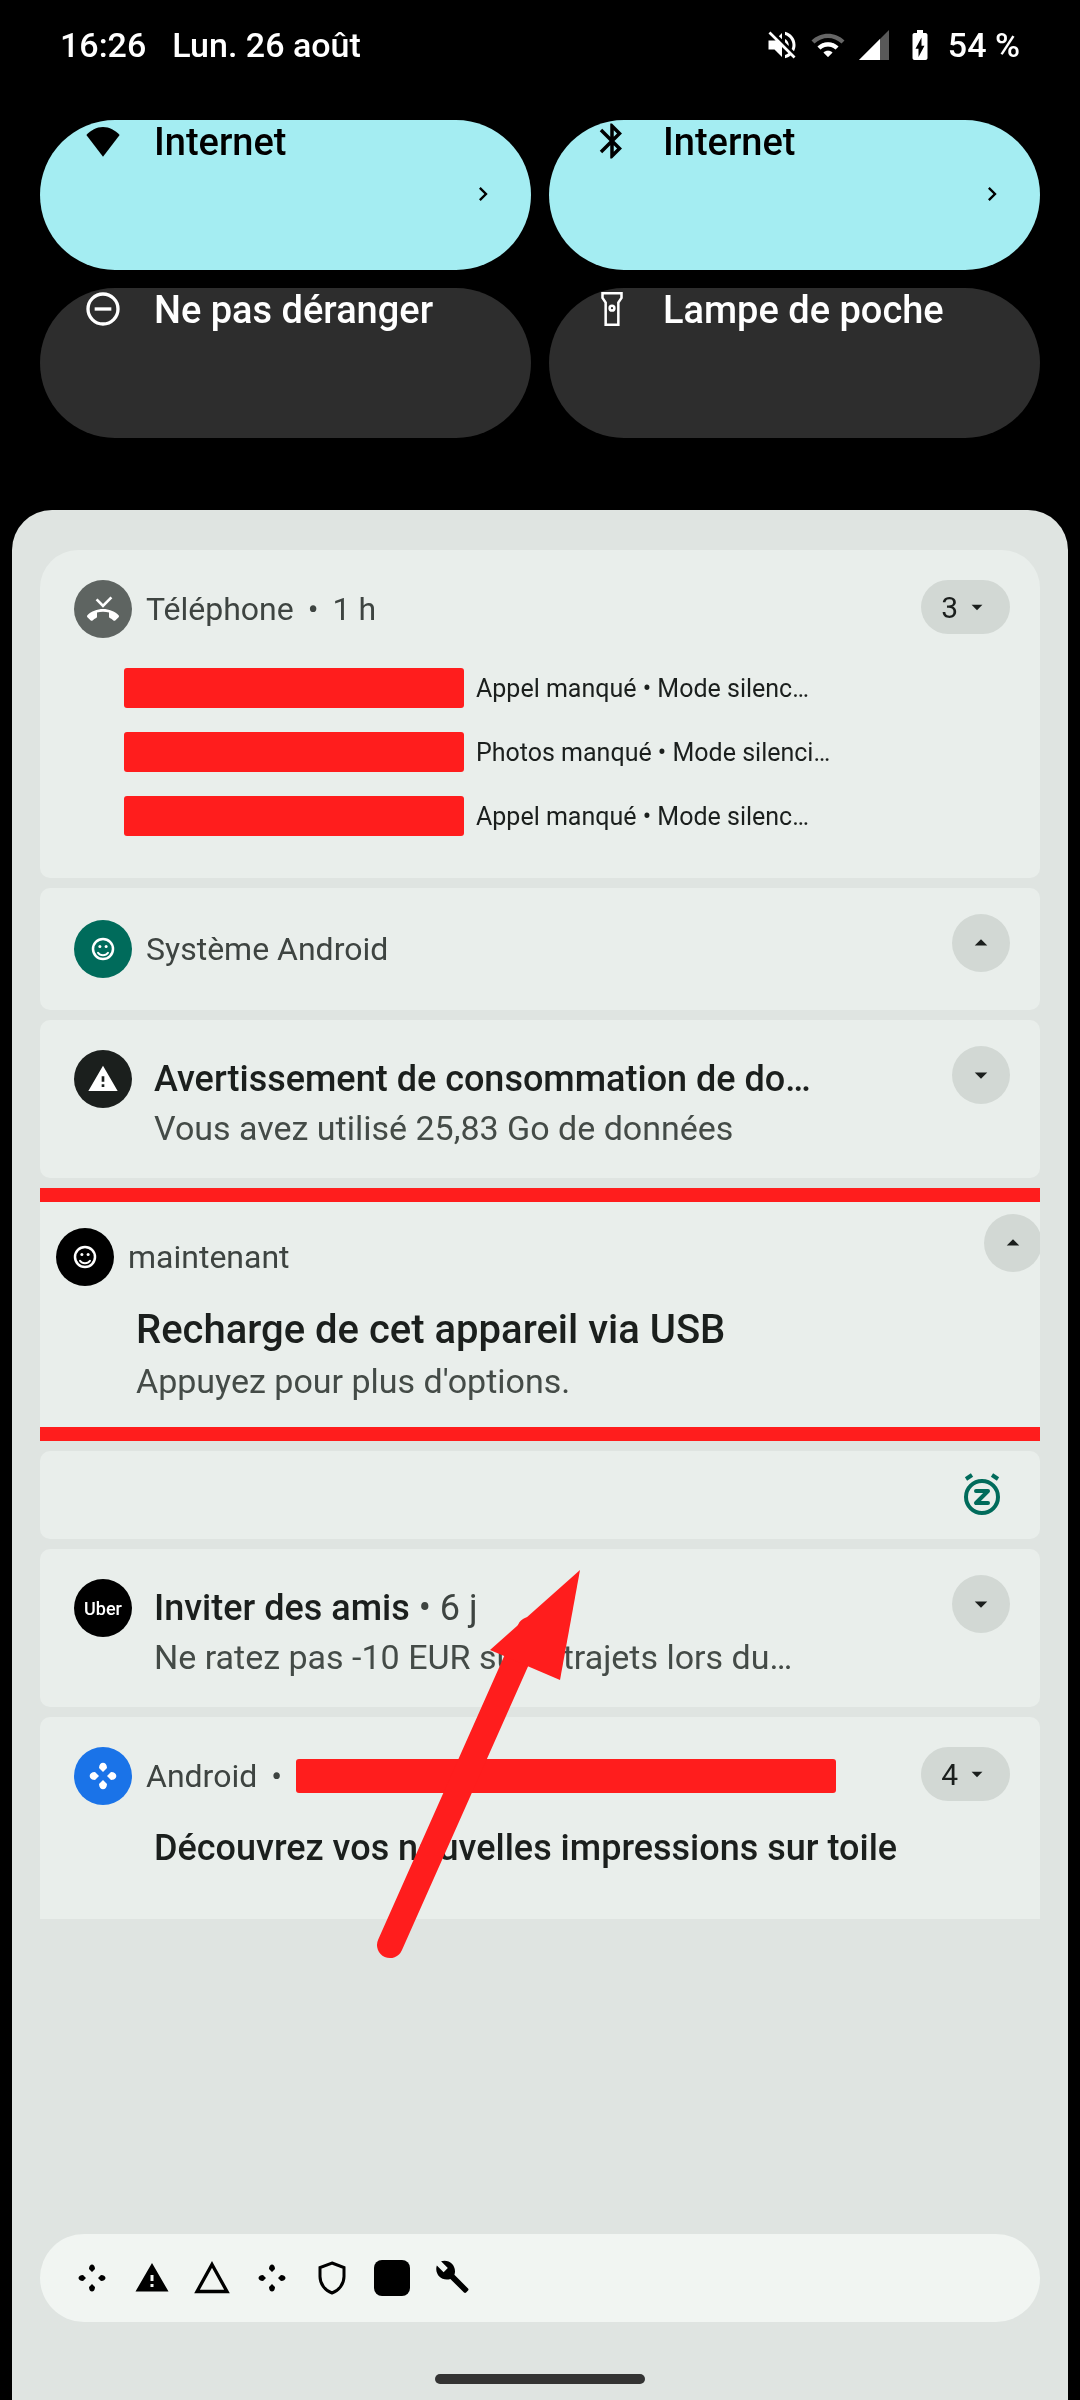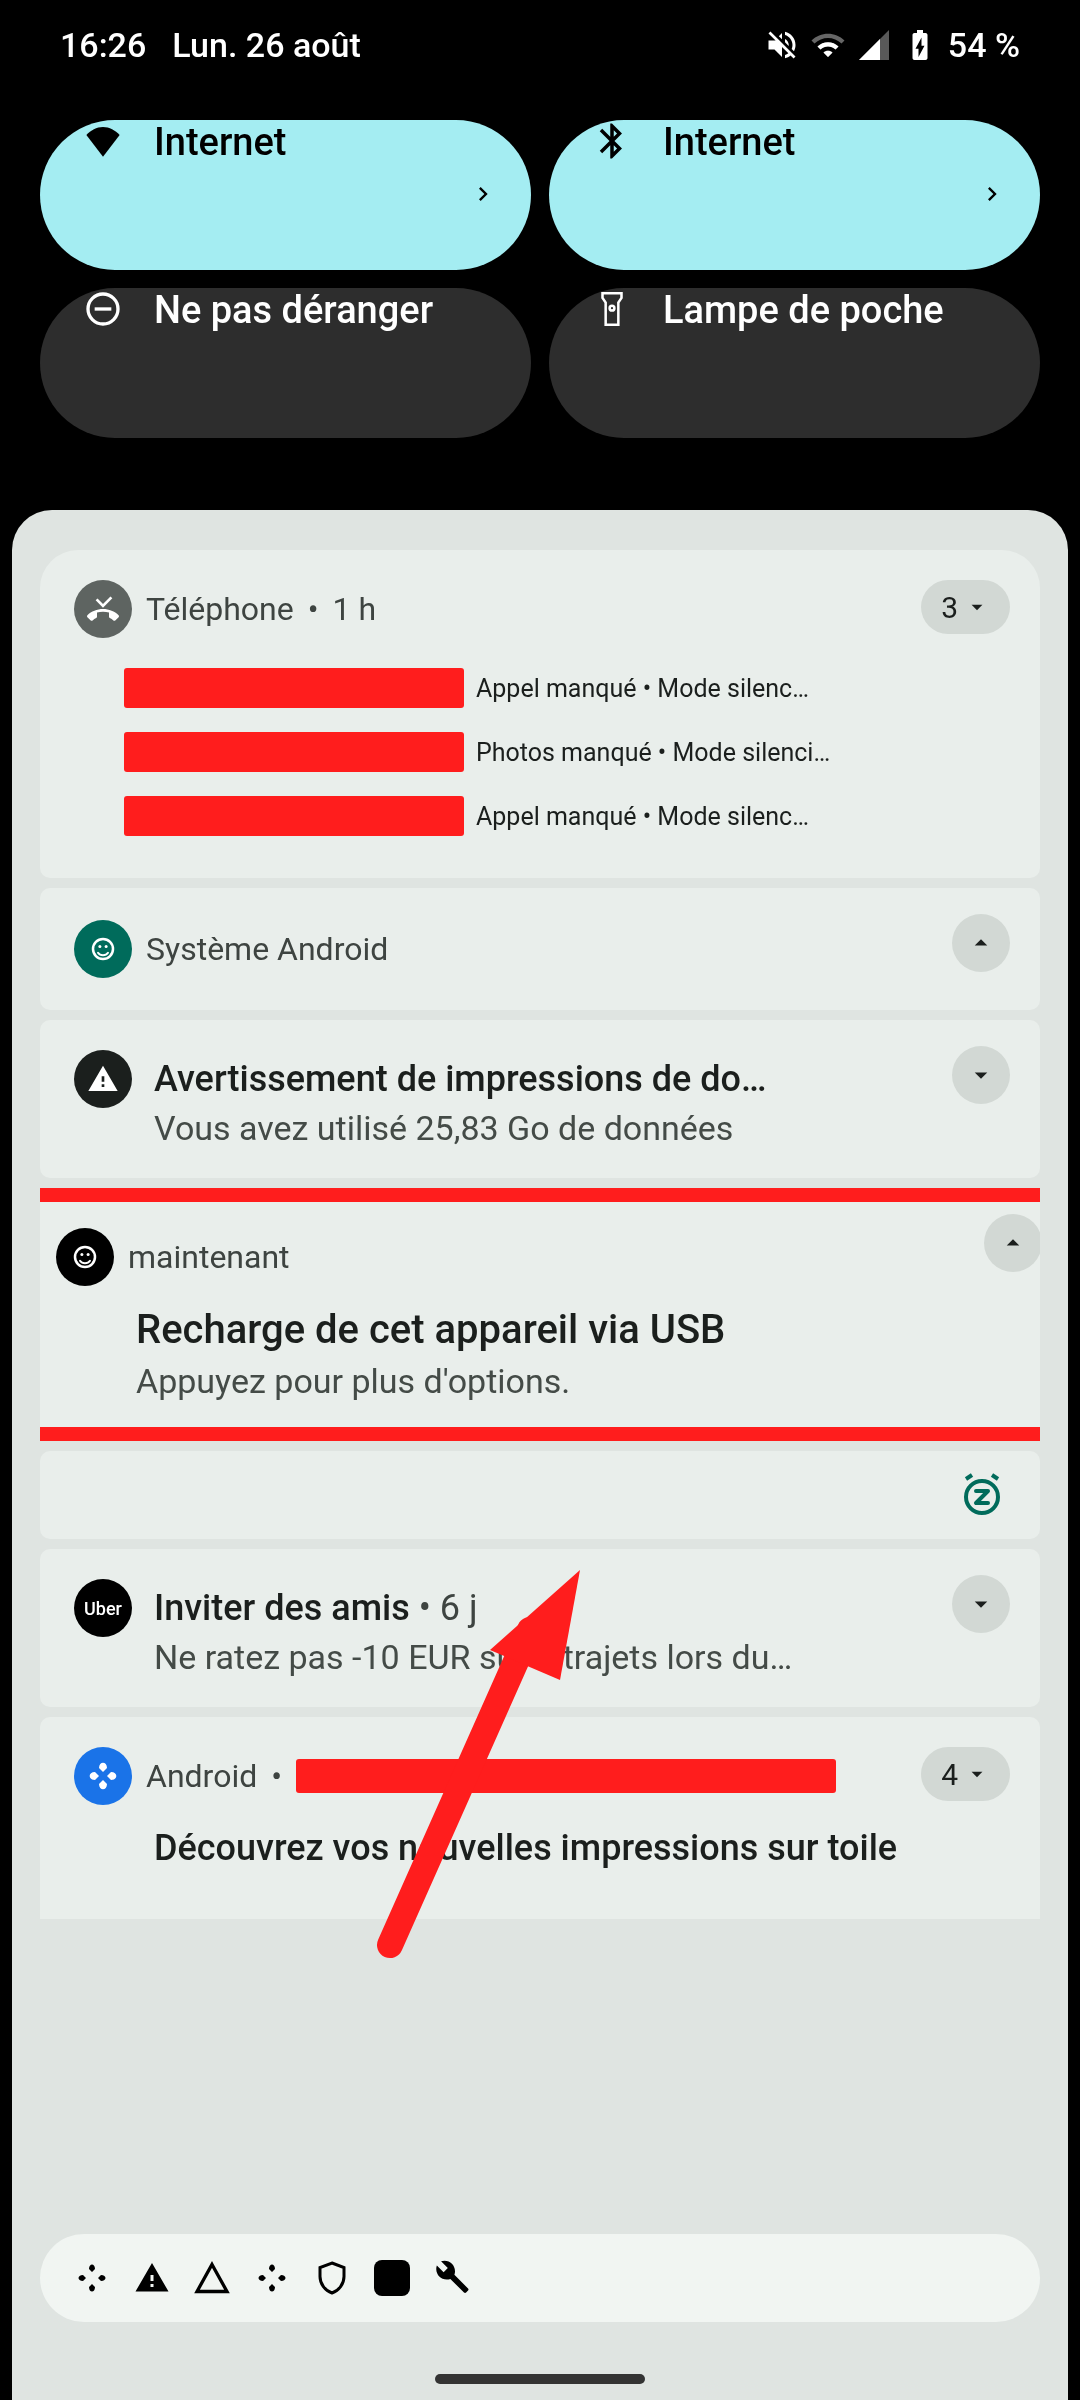--- a/index.html
+++ b/index.html
@@ -238,21 +238,21 @@
               <path d="M1 21h22L12 2 1 21zm12-3h-2v-2h2v2zm0-4h-2v-4h2v4z"></path>
             </svg>
         </span>
       </div>
       <div class="chev-btn">
         <svg width="30" height="30" viewBox="0 0 24 24" fill="#1b1f1d">
             <path d="M7 10l5 5 5-5z"></path>
           </svg>
       </div>
       <div class="notif-body" style="margin-top:-54px;">
-        <div class="notif-title">Avertissement de impressions de do…</div>
+        <div class="notif-title">Avertissement de consommation de do…</div>
         <div class="notif-sub">Vous avez utilisé 25,83 Go de données</div>
       </div>
     </div>
 
     <div class="notif-card tight tight-bottom" style="padding:0;">
       <div class="highlight-box">
         <div class="notif-head" style="padding-left:14px;">
           <span class="notif-icon black">
             <svg viewBox="0 0 24 24" width="30" height="30" fill="#fff">
                 <circle cx="12" cy="12" r="8" fill="none" stroke="#fff" stroke-width="2"></circle>

